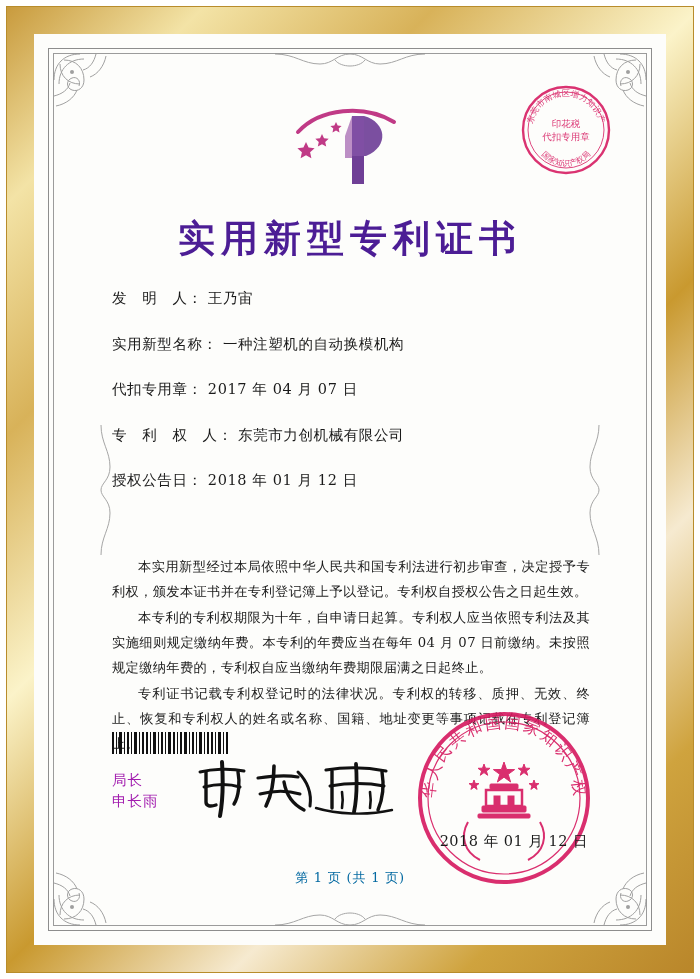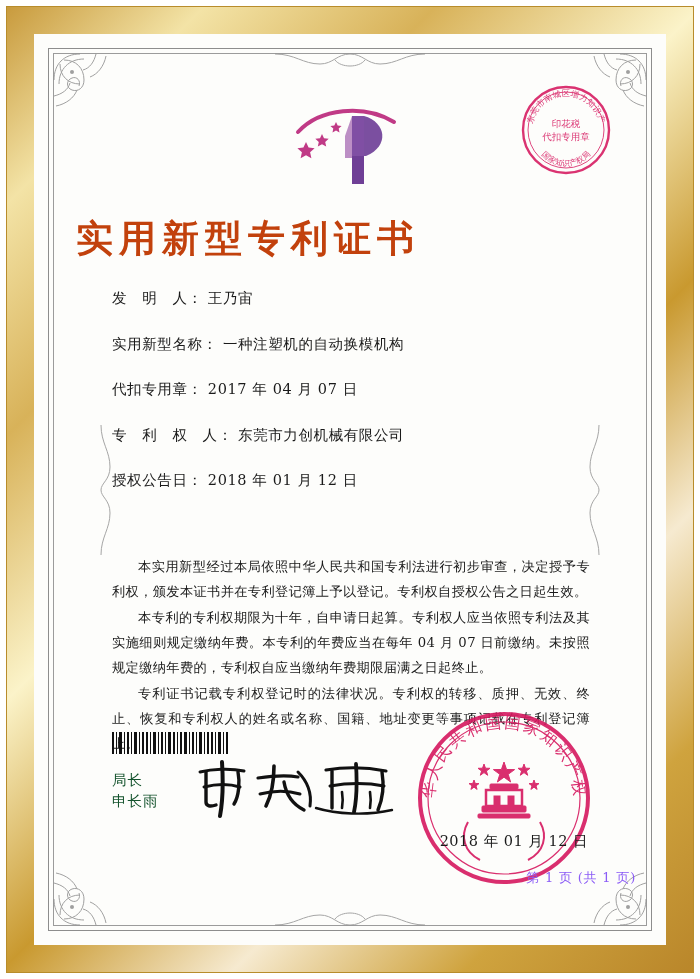--- a/index.html
+++ b/index.html
@@ -96,25 +96,26 @@
     position: absolute;
     right: 18px;
     top: 14px;
     width: 104px;
     height: 104px;
   }
 
   .main-title {
     position: absolute;
     top: 150px;
-    left: 12px; right: 0;
+    left: 0; right: 0;
+    text-align: center;
     font-size: 37px;
     font-weight: bold;
     letter-spacing: 6px;
-    color: #c2410c;
+    color: #4c1d95;
     font-family: "DejaVu Serif", serif;
   }
 
   .fields {
     position: absolute;
     left: 48px;
     right: 48px;
     top: 225px;
   }
   .field-row {
@@ -152,21 +153,21 @@
     width: 118px;
     height: 22px;
   }
 
   .signature-block {
     position: absolute;
     left: 48px;
     top: 706px;
     font-size: 14.5px;
     line-height: 21px;
-    color: #14532d;
+    color: #a21caf;
     font-family: "DejaVu Serif", serif;
     letter-spacing: 1px;
   }
 
   .handwriting {
     position: absolute;
     left: 122px;
     top: 694px;
     width: 220px;
     height: 62px;
@@ -186,23 +187,23 @@
     font-size: 14.5px;
     color: #1a1a1a;
     font-family: "DejaVu Serif", serif;
     letter-spacing: 0.5px;
   }
 
   .page-footer {
     position: absolute;
     bottom: 28px;
     left: 0; right: 0;
-    text-align: right;
+    text-align: center;
     font-size: 13px;
-    color: #8b5cf6;
+    color: #0369a1;
     font-family: "DejaVu Serif", serif;
     letter-spacing: 0.8px;
   }
 </style>
 </head>
 <body>
 
 <div class="certificate">
 
   <div class="gold-outer"></div>

